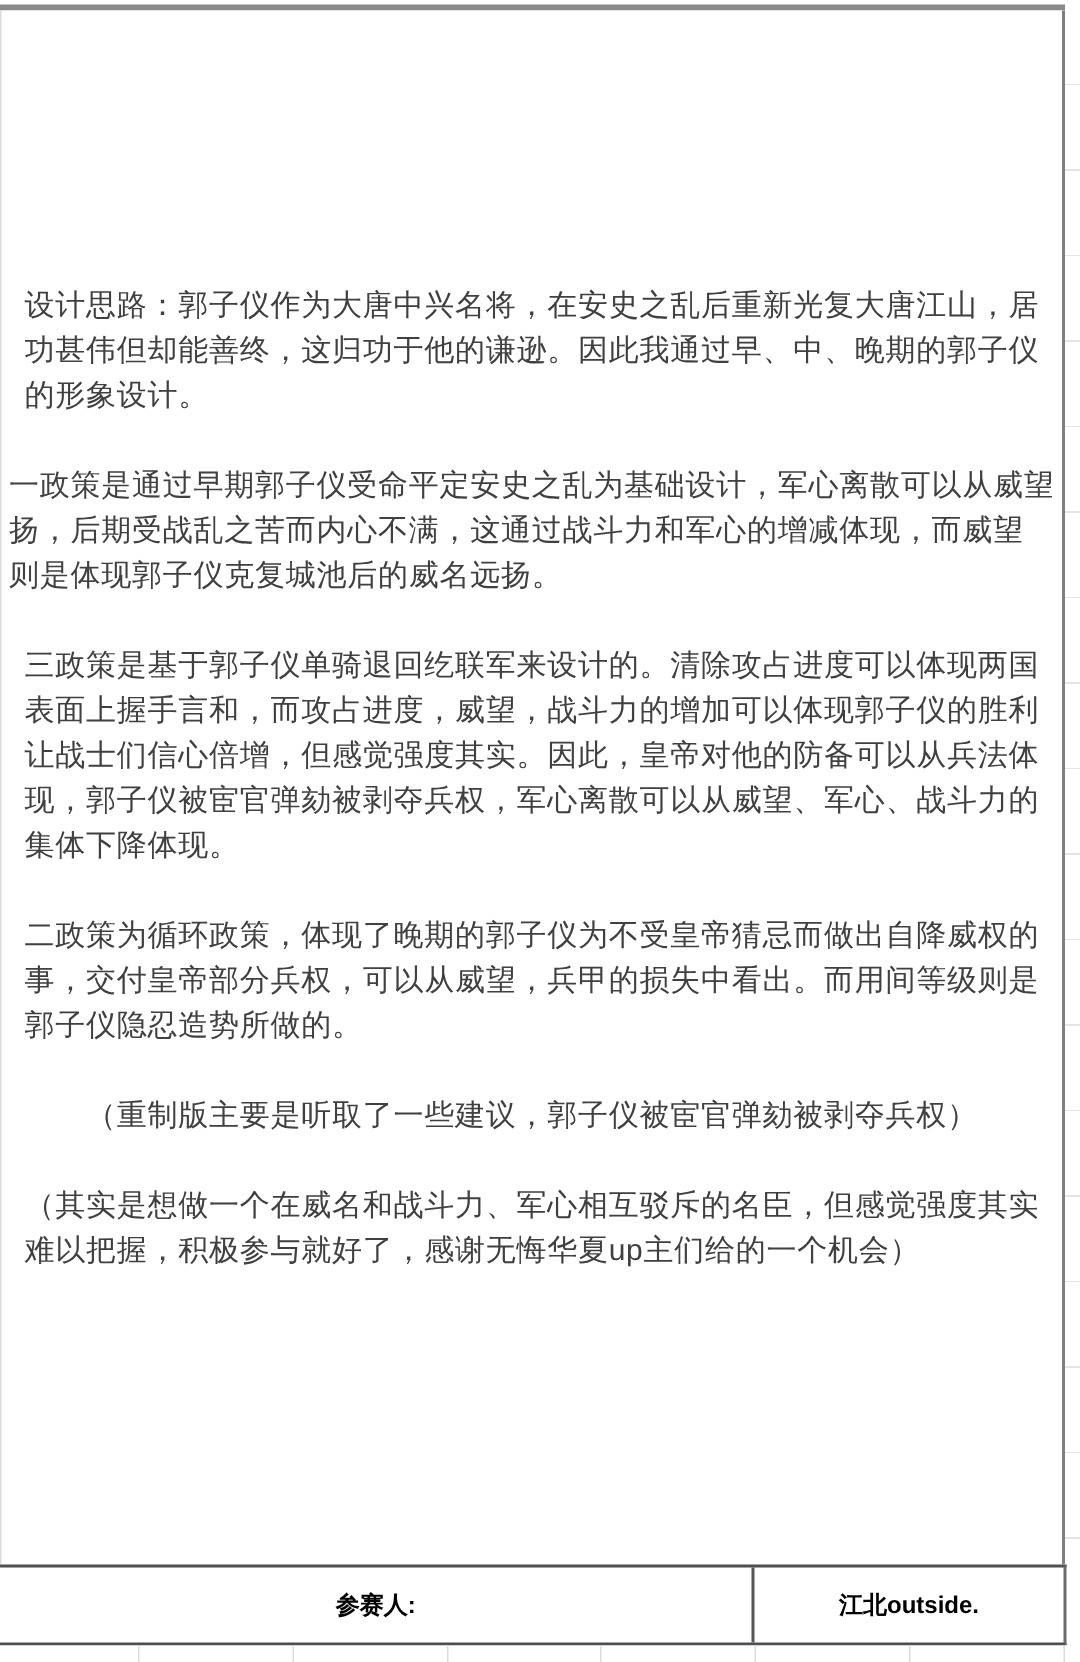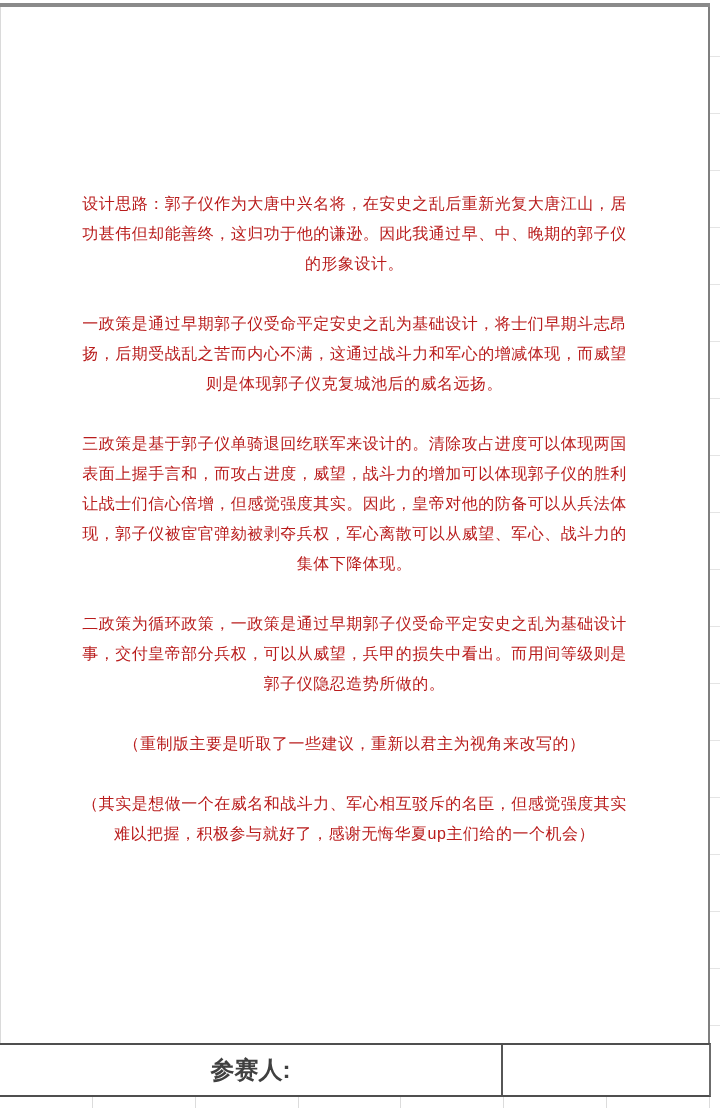--- a/index.html
+++ b/index.html
@@ -45,47 +45,46 @@
     border-right: 2px solid #7f7f7f;
     background: #ffffff;
     display: flex;
     flex-direction: column;
     justify-content: center;
     align-items: center;
     padding: 0 5px;
   }
   .paragraph {
     white-space: pre-line;
-    text-align: center;
-    font-size: 16px;
+    font-size: 20px;
     line-height: 30px;
-    color: #b91c1c;
+    color: #404040;
     letter-spacing: 0.5px;
     margin: 0 0 30px 0;
   }
   .paragraph:last-child { margin-bottom: 12px; }
   
   .footer-row {
     position: absolute;
     left: 0; top: 1043px;
     width: 711px; height: 54px;
     box-sizing: border-box;
     border-top: 2px solid #4f4f4f;
     border-bottom: 2px solid #4f4f4f;
     border-right: 2px solid #6c6c6c;
     background: #ffffff;
     display: flex;
   }
   .footer-cell {
     display: flex;
     align-items: center;
     justify-content: center;
-    font-size: 24px;
+    font-size: 16px;
     font-weight: 700;
-    color: #404040;
+    color: #000000;
   }
   .footer-cell.left {
     width: 503px;
     box-sizing: border-box;
     border-right: 2px solid #565656;
   }
   .footer-cell.right { flex: 1; }
   
   .bottom-strip {
     position: absolute;
@@ -105,39 +104,42 @@
 <div class="canvas">
 
   <div class="top-bar"></div>
 
   <div class="right-strip"></div>
 
   <div class="main-cell">
     <div class="paragraph">设计思路：郭子仪作为大唐中兴名将，在安史之乱后重新光复大唐江山，居
 功甚伟但却能善终，这归功于他的谦逊。因此我通过早、中、晚期的郭子仪
 的形象设计。</div>
-    <div class="paragraph">一政策是通过早期郭子仪受命平定安史之乱为基础设计，将士们早期斗志昂
+    <div class="paragraph">一政策是通过早期郭子仪受命平定安史之乱为基础设计，军心离散可以从威望
 扬，后期受战乱之苦而内心不满，这通过战斗力和军心的增减体现，而威望
 则是体现郭子仪克复城池后的威名远扬。</div>
     <div class="paragraph">三政策是基于郭子仪单骑退回纥联军来设计的。清除攻占进度可以体现两国
 表面上握手言和，而攻占进度，威望，战斗力的增加可以体现郭子仪的胜利
 让战士们信心倍增，但感觉强度其实。因此，皇帝对他的防备可以从兵法体
 现，郭子仪被宦官弹劾被剥夺兵权，军心离散可以从威望、军心、战斗力的
 集体下降体现。</div>
-    <div class="paragraph">二政策为循环政策，一政策是通过早期郭子仪受命平定安史之乱为基础设计
+    <div class="paragraph">二政策为循环政策，体现了晚期的郭子仪为不受皇帝猜忌而做出自降威权的
 事，交付皇帝部分兵权，可以从威望，兵甲的损失中看出。而用间等级则是
 郭子仪隐忍造势所做的。</div>
-    <div class="paragraph">（重制版主要是听取了一些建议，重新以君主为视角来改写的）</div>
+    <div class="paragraph">（重制版主要是听取了一些建议，郭子仪被宦官弹劾被剥夺兵权）</div>
     <div class="paragraph">（其实是想做一个在威名和战斗力、军心相互驳斥的名臣，但感觉强度其实
 难以把握，积极参与就好了，感谢无悔华夏up主们给的一个机会）</div>
   </div>
 
   <div class="footer-row">
     <div class="footer-cell left">
       <span>参赛人:</span>
+    </div>
+    <div class="footer-cell right">
+      <span>江北outside.</span>
     </div>
   </div>
 
   <div class="bottom-strip">
     <div class="vline" style="left:92px"></div>
     <div class="vline" style="left:195px"></div>
     <div class="vline" style="left:298px"></div>
     <div class="vline" style="left:400px"></div>
     <div class="vline" style="left:503px"></div>
     <div class="vline" style="left:606px"></div>

